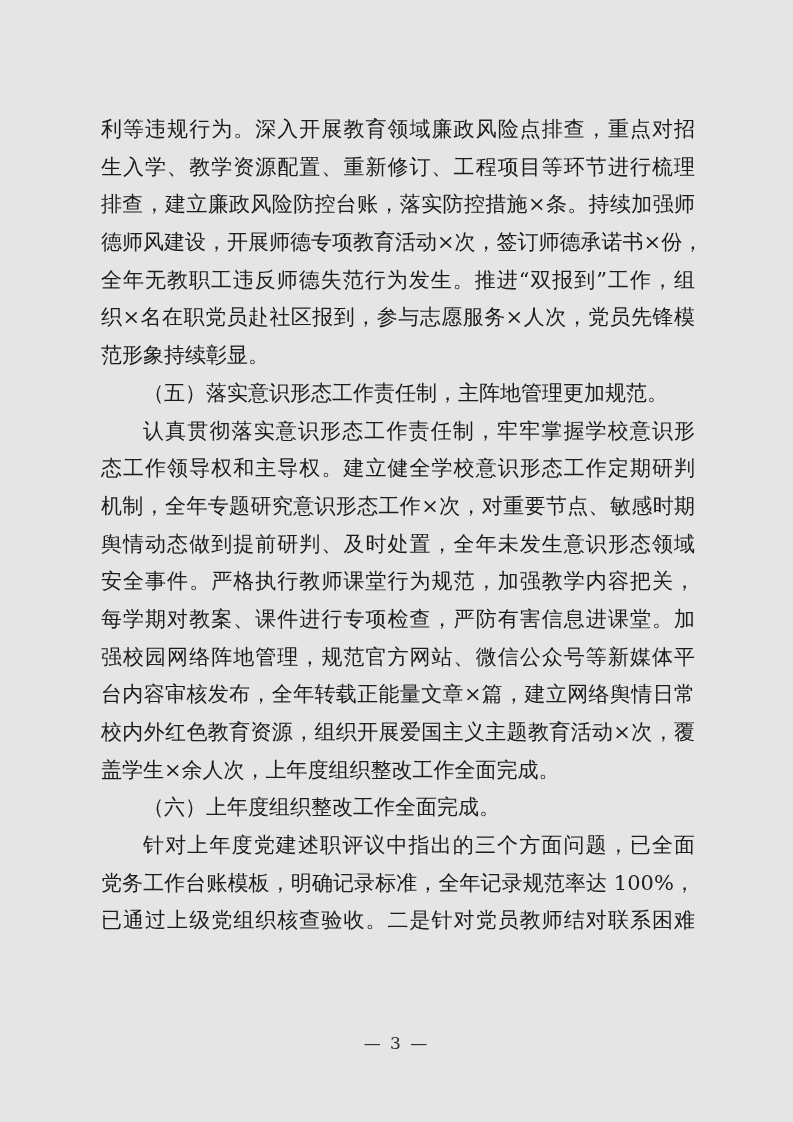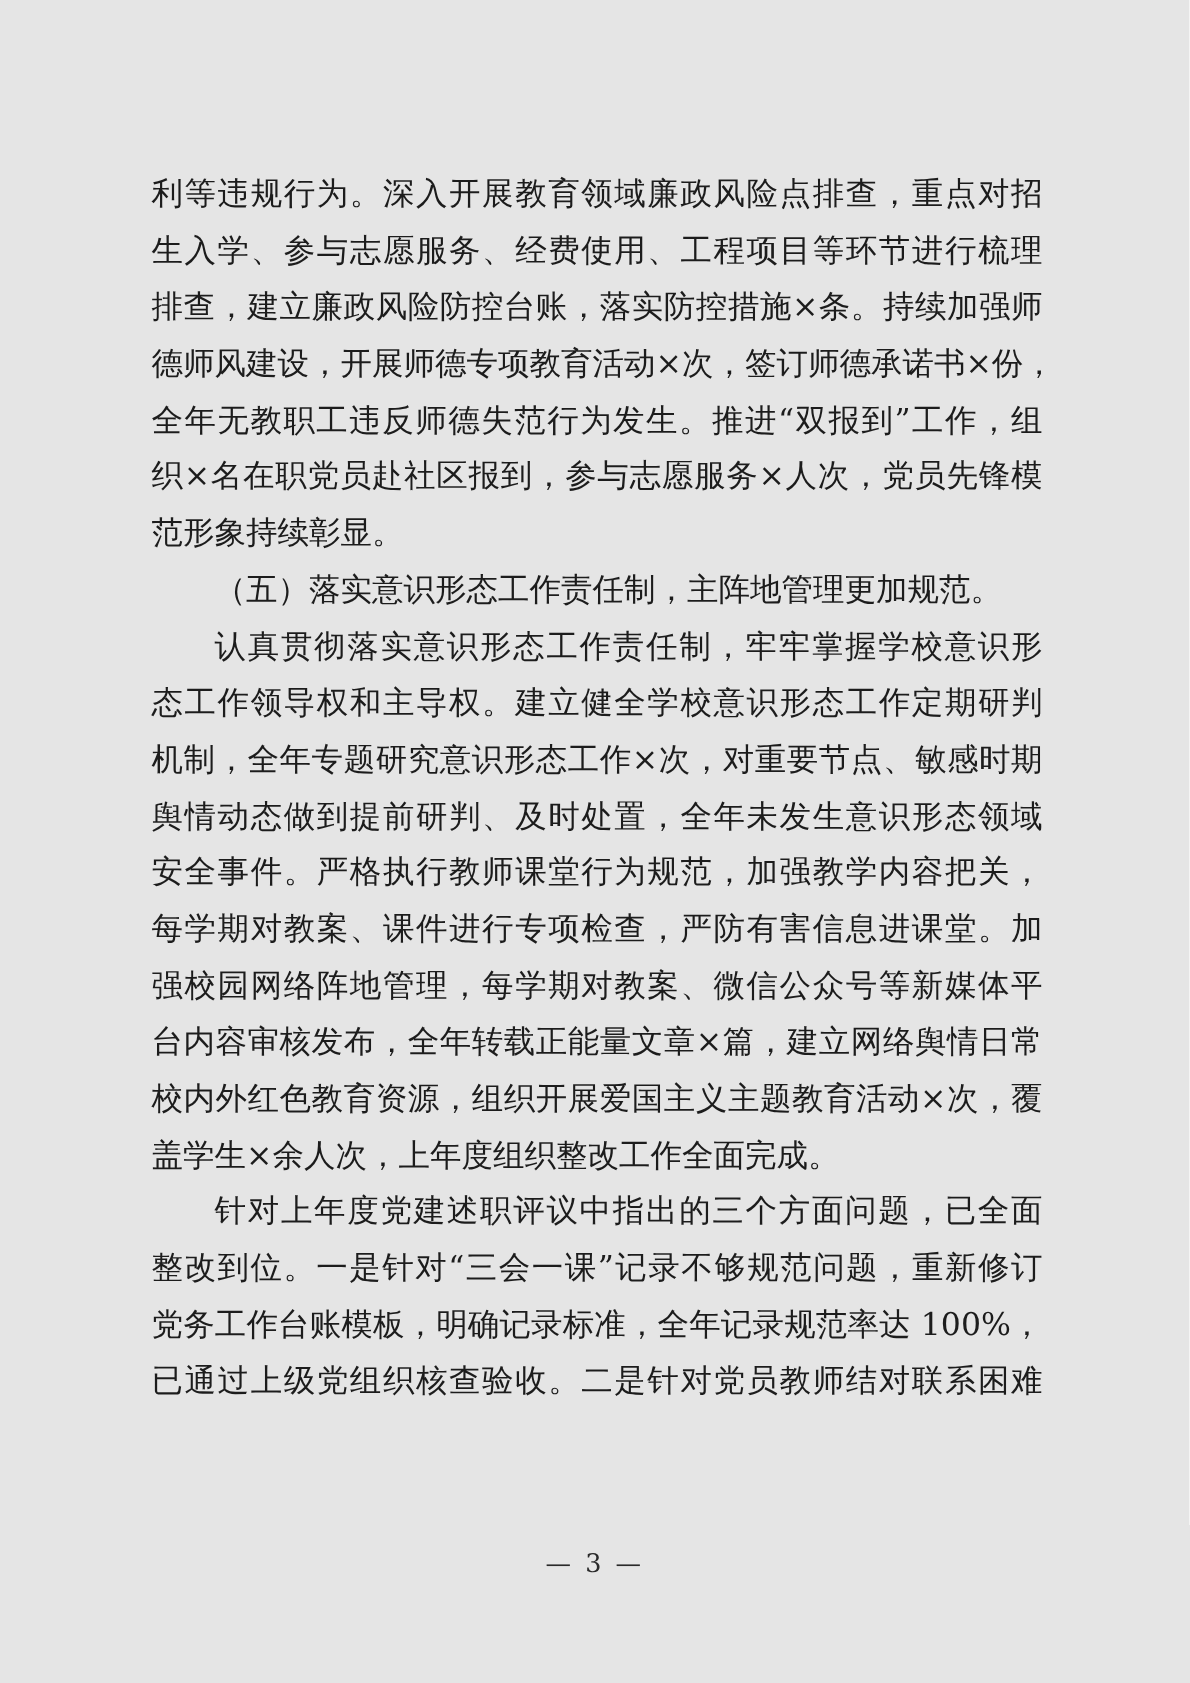--- a/index.html
+++ b/index.html
@@ -54,36 +54,36 @@
     color: #2a2a2a;
     line-height: 24px;
   }
 </style>
 </head>
 <body>
 
 <div class="page">
   <main class="content">
       <div class="line">利等违规行为。深入开展教育领域廉政风险点排查，重点对招</div>
-      <div class="line">生入学、参与志愿服务、经费使用、工程项目等环节进行梳理</div>
+      <div class="line">生入学、教学资源配置、重新修订、工程项目等环节进行梳理</div>
       <div class="line">排查，建立廉政风险防控台账，落实防控措施×条。持续加强师</div>
       <div class="line">德师风建设，开展师德专项教育活动×次，签订师德承诺书×份，</div>
       <div class="line">全年无教职工违反师德失范行为发生。推进“双报到”工作，组</div>
       <div class="line">织×名在职党员赴社区报到，参与志愿服务×人次，党员先锋模</div>
       <div class="line no-justify">范形象持续彰显。</div>
       <div class="line heading indent no-justify">（五）落实意识形态工作责任制，主阵地管理更加规范。</div>
       <div class="line indent">认真贯彻落实意识形态工作责任制，牢牢掌握学校意识形</div>
       <div class="line">态工作领导权和主导权。建立健全学校意识形态工作定期研判</div>
       <div class="line">机制，全年专题研究意识形态工作×次，对重要节点、敏感时期</div>
       <div class="line">舆情动态做到提前研判、及时处置，全年未发生意识形态领域</div>
       <div class="line">安全事件。严格执行教师课堂行为规范，加强教学内容把关，</div>
       <div class="line">每学期对教案、课件进行专项检查，严防有害信息进课堂。加</div>
-      <div class="line">强校园网络阵地管理，每学期对教案、微信公众号等新媒体平</div>
+      <div class="line">强校园网络阵地管理，规范官方网站、微信公众号等新媒体平</div>
       <div class="line">台内容审核发布，全年转载正能量文章×篇，建立网络舆情日常</div>
       <div class="line">校内外红色教育资源，组织开展爱国主义主题教育活动×次，覆</div>
       <div class="line no-justify">盖学生×余人次，上年度组织整改工作全面完成。</div>
+      <div class="line heading indent no-justify">（六）上年度组织整改工作全面完成。</div>
       <div class="line indent">针对上年度党建述职评议中指出的三个方面问题，已全面</div>
-      <div class="line">整改到位。一是针对“三会一课”记录不够规范问题，重新修订</div>
       <div class="line">党务工作台账模板，明确记录标准，全年记录规范率达 100%，</div>
       <div class="line">已通过上级党组织核查验收。二是针对党员教师结对联系困难</div>
     </main>
   <footer class="pagenum">— 3 —</footer>
 </div>
 
 </body></html>

